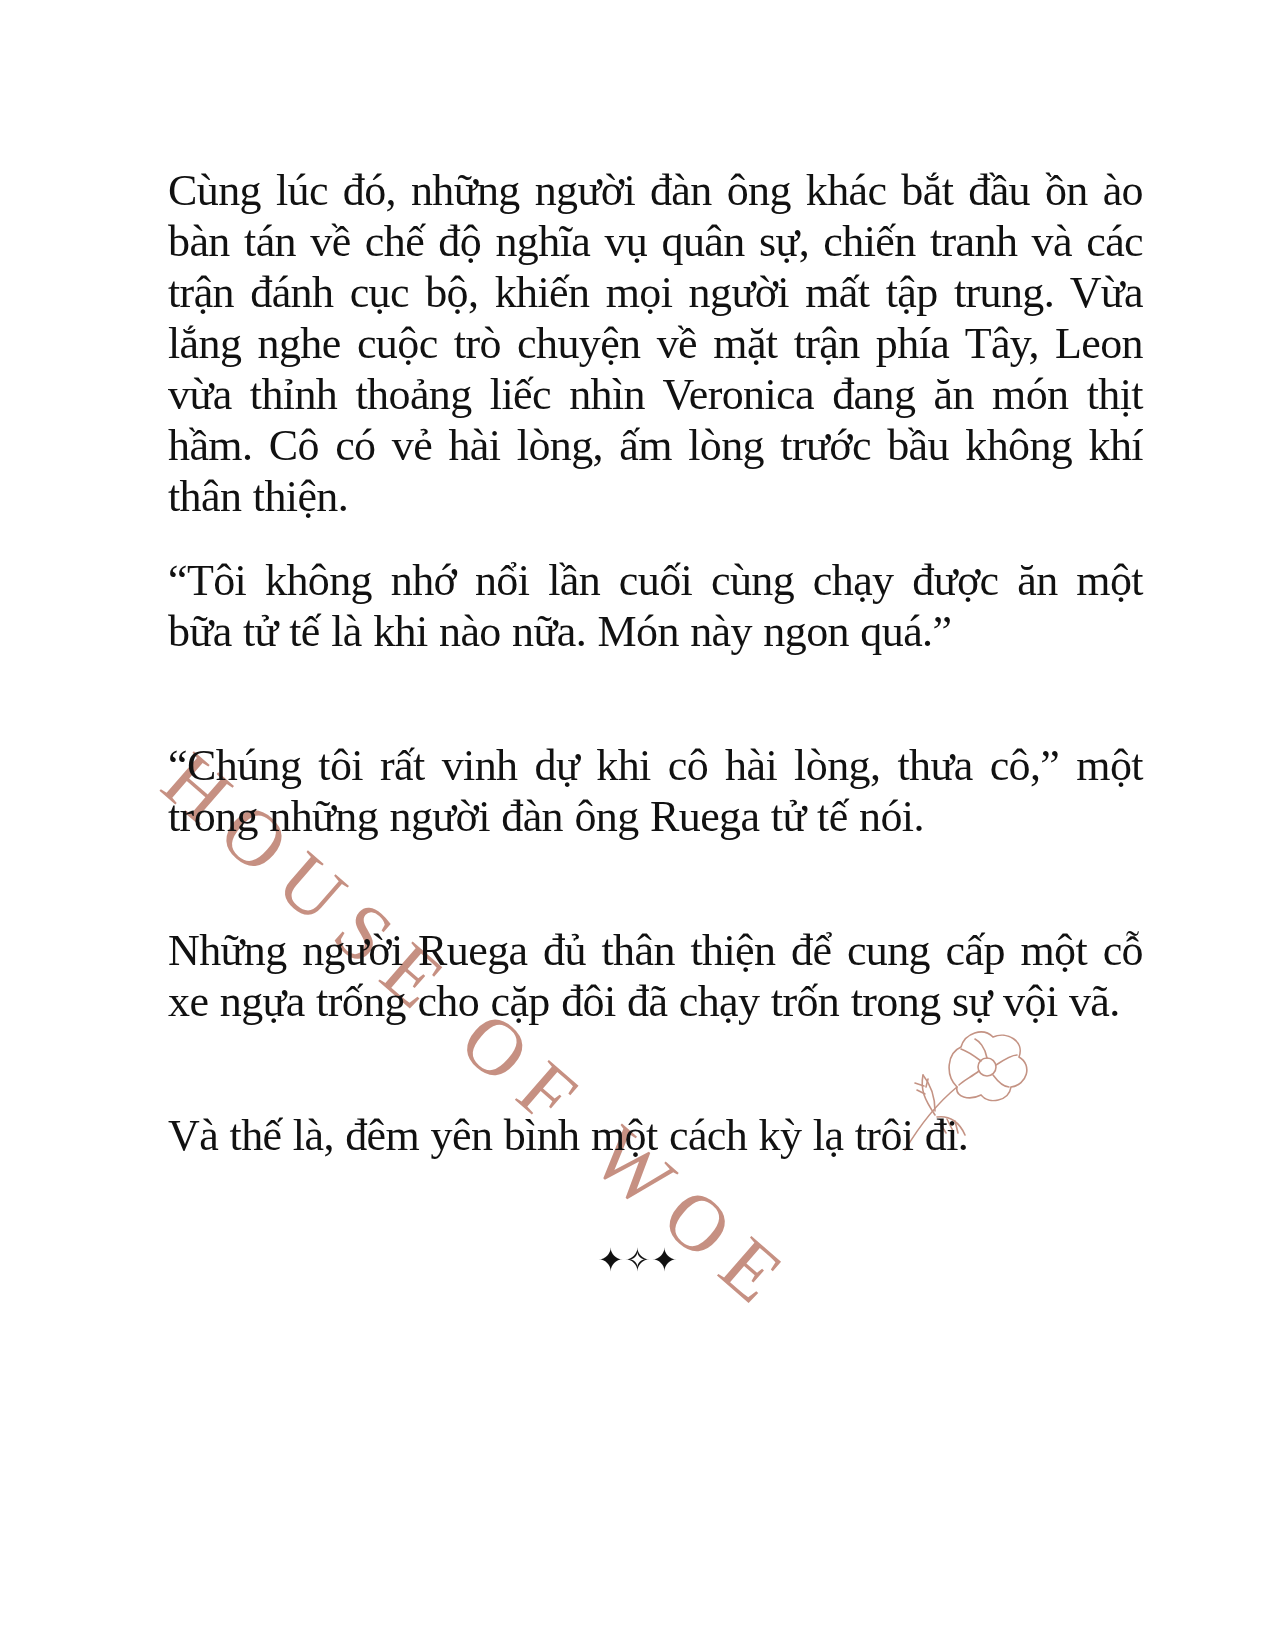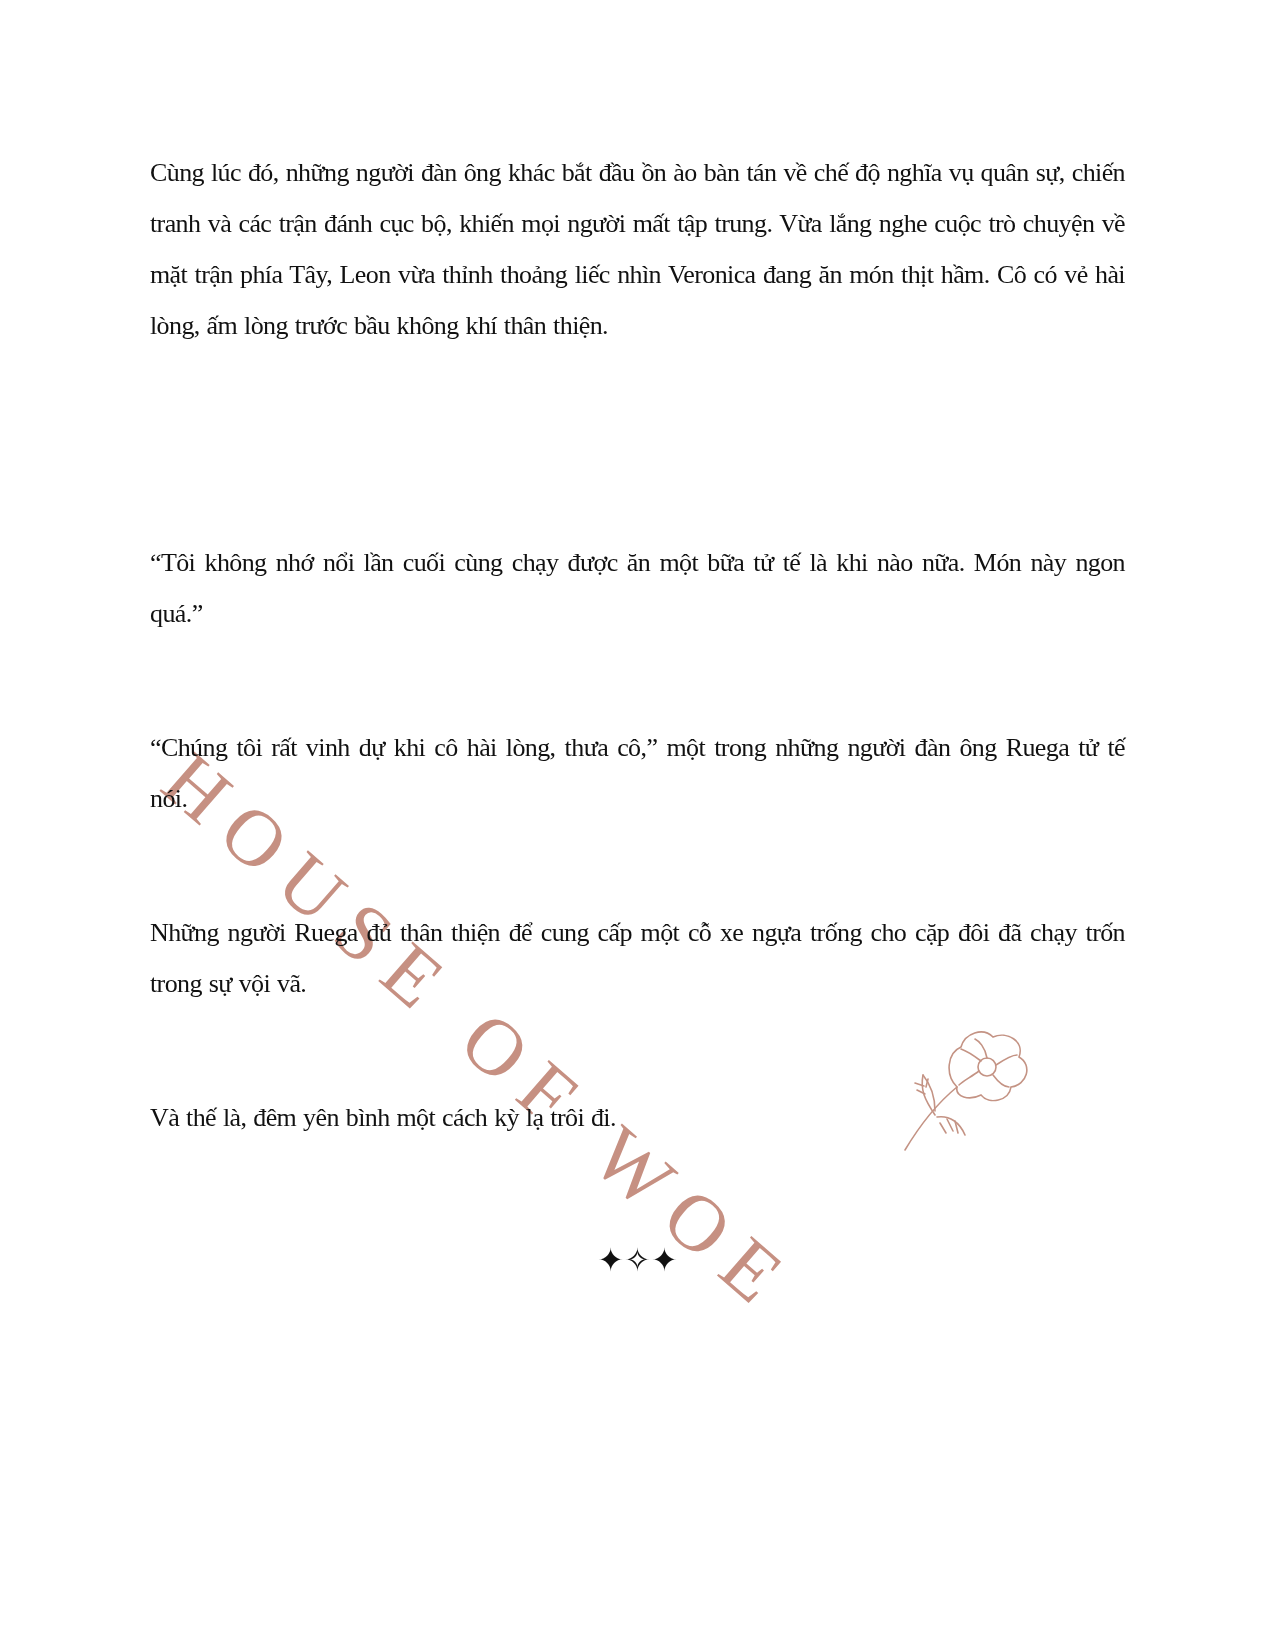--- a/index.html
+++ b/index.html
@@ -1,21 +1,21 @@
 <!DOCTYPE html>
 <html><head>
 <meta charset="utf-8">
 <style>
   html, body { margin: 0; padding: 0; background: #ffffff; }
   body { width: 1275px; height: 1650px; position: relative; overflow: hidden; }
   .page { position: absolute; left: 0; top: 0; width: 1275px; height: 1650px; background: #ffffff; }
   .para {
-    position: absolute; left: 150px; width: 975px; margin: 0;
+    position: absolute; left: 150px; width: 975px; margin: 18px;
     font-family: "Liberation Serif", "DejaVu Serif", serif;
-    font-size: 26px; line-height: 51px; color: #111111;
+    font-size: 44px; line-height: 51px; color: #111111;
     text-align: justify; letter-spacing: -0.6px; word-spacing: 1px;
   }
   .para.last-left { text-align-last: left; }
   #p1 { top: 147px; }
   #p2 { top: 537px; }
   #p3 { top: 722px; }
   #p4 { top: 907px; }
   #p5 { top: 1092px; }
   #p6 { top: 1372px; }
   .separator {

